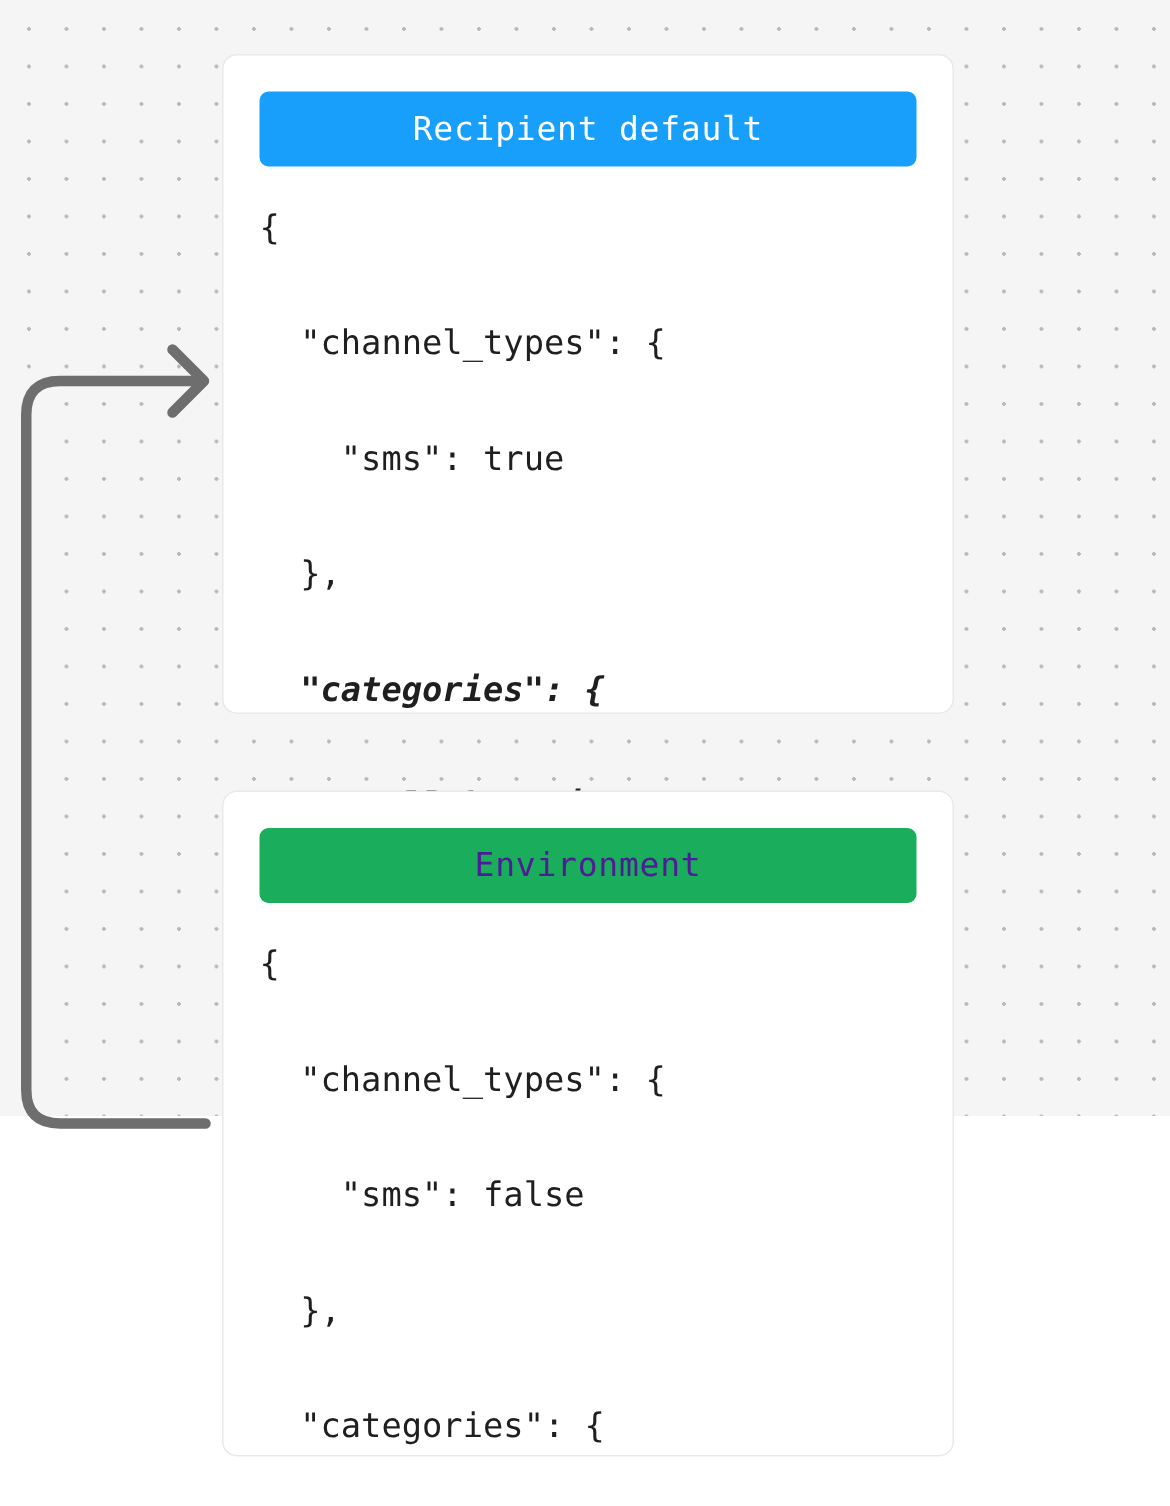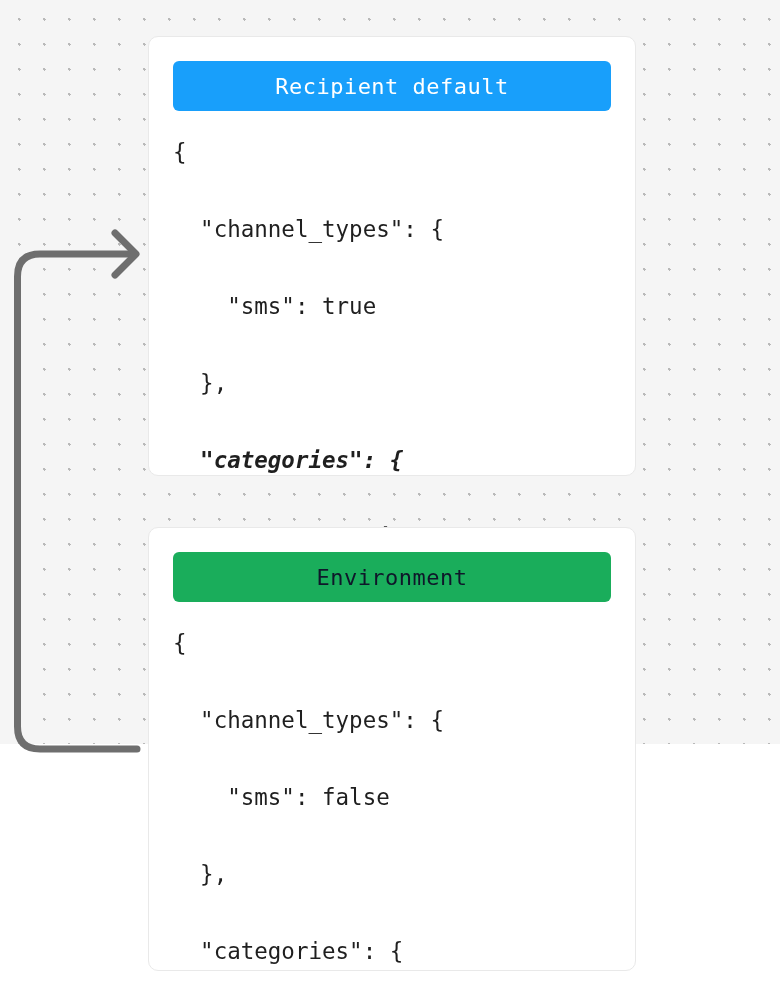--- a/index.html
+++ b/index.html
@@ -94,21 +94,21 @@
 <span class="code-line">  "channel_types": {</span>
 <span class="code-line">    "sms": true</span>
 <span class="code-line">  },</span>
 <span class="code-line em">  "categories": {</span>
 <span class="code-line em">    "collaboration": true</span>
 <span class="code-line em">  }</span>
 <span class="code-line">}</span></pre>
   </div>
 
   <div class="card" id="card-environment">
-    <div class="card-header" id="header-environment" style="background: rgb(26, 173, 91); color: #0f172a;">
+    <div class="card-header" id="header-environment" style="background: rgb(26, 173, 91); color: #4c1d95;">
       <span>Environment</span>
     </div>
     <pre class="code-block" id="code-environment"><span class="code-line">{</span>
 <span class="code-line">  "channel_types": {</span>
 <span class="code-line">    "sms": false</span>
 <span class="code-line">  },</span>
 <span class="code-line">  "categories": {</span>
 
 
 </pre>

